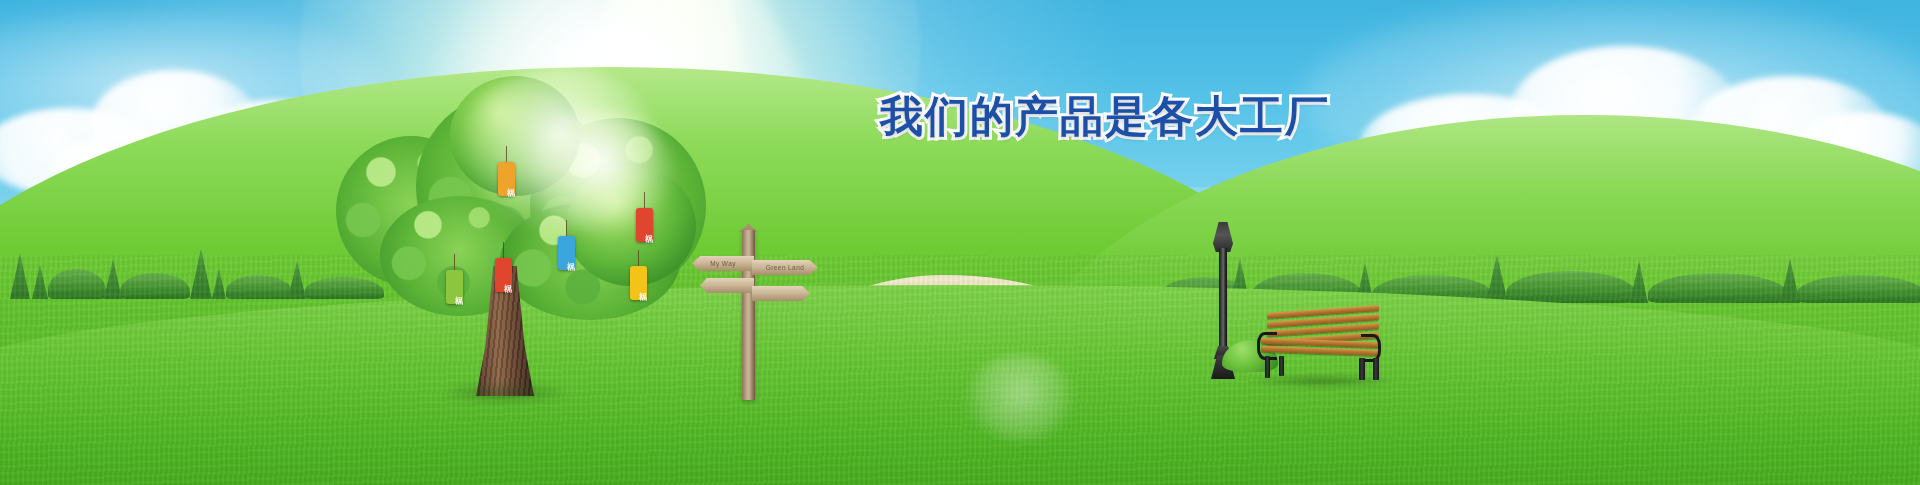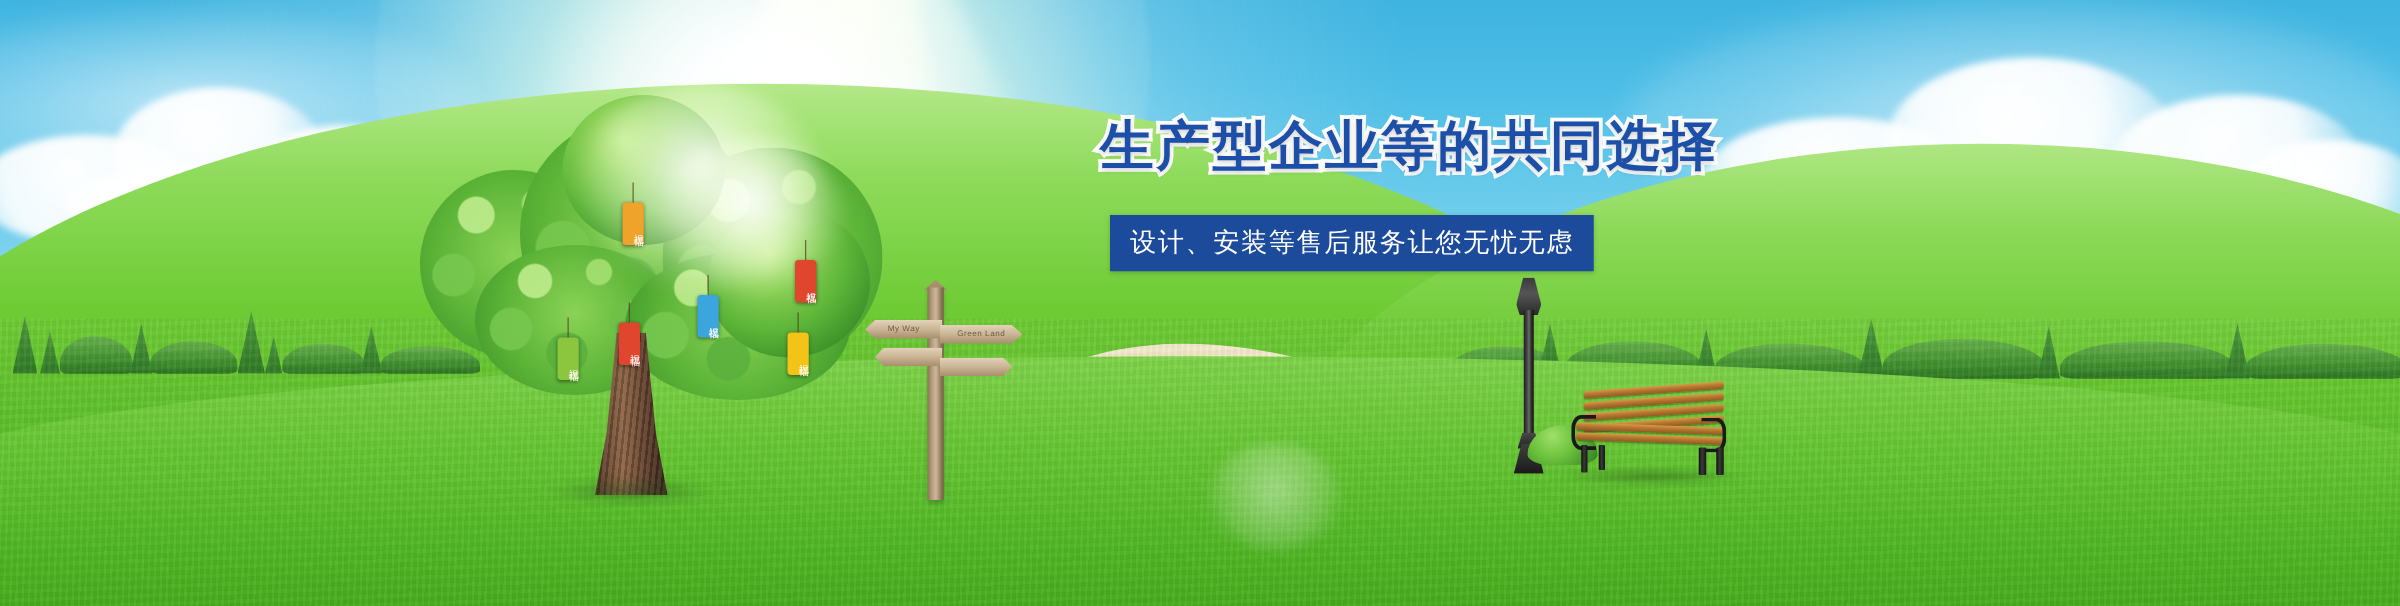--- a/index.html
+++ b/index.html
@@ -582,17 +582,16 @@
     </div>
     <div class="bench-arm" style="left:2px;   top:24px;"></div>
     <div class="bench-arm" style="left:106px; top:26px; transform:scaleX(-1);"></div>
     <div class="bench-leg" style="left:10px;  top:48px; width:5px; height:22px;"></div>
     <div class="bench-leg" style="left:24px;  top:48px; width:5px; height:20px;"></div>
     <div class="bench-leg" style="left:104px; top:50px; width:6px; height:22px;"></div>
     <div class="bench-leg" style="left:118px; top:50px; width:6px; height:22px;"></div>
   </div>
 
   <div id="copy">
-    <div class="headline-2">生产型企业等的共同选择</div>
-    <div><span class="sub-bar">设计、安装等售后服务让您无忧无虑</span></div>
+    <div class="headline-2">我们的产品是各大工厂</div>
   </div>
 
 </div>
 
 </body></html>

